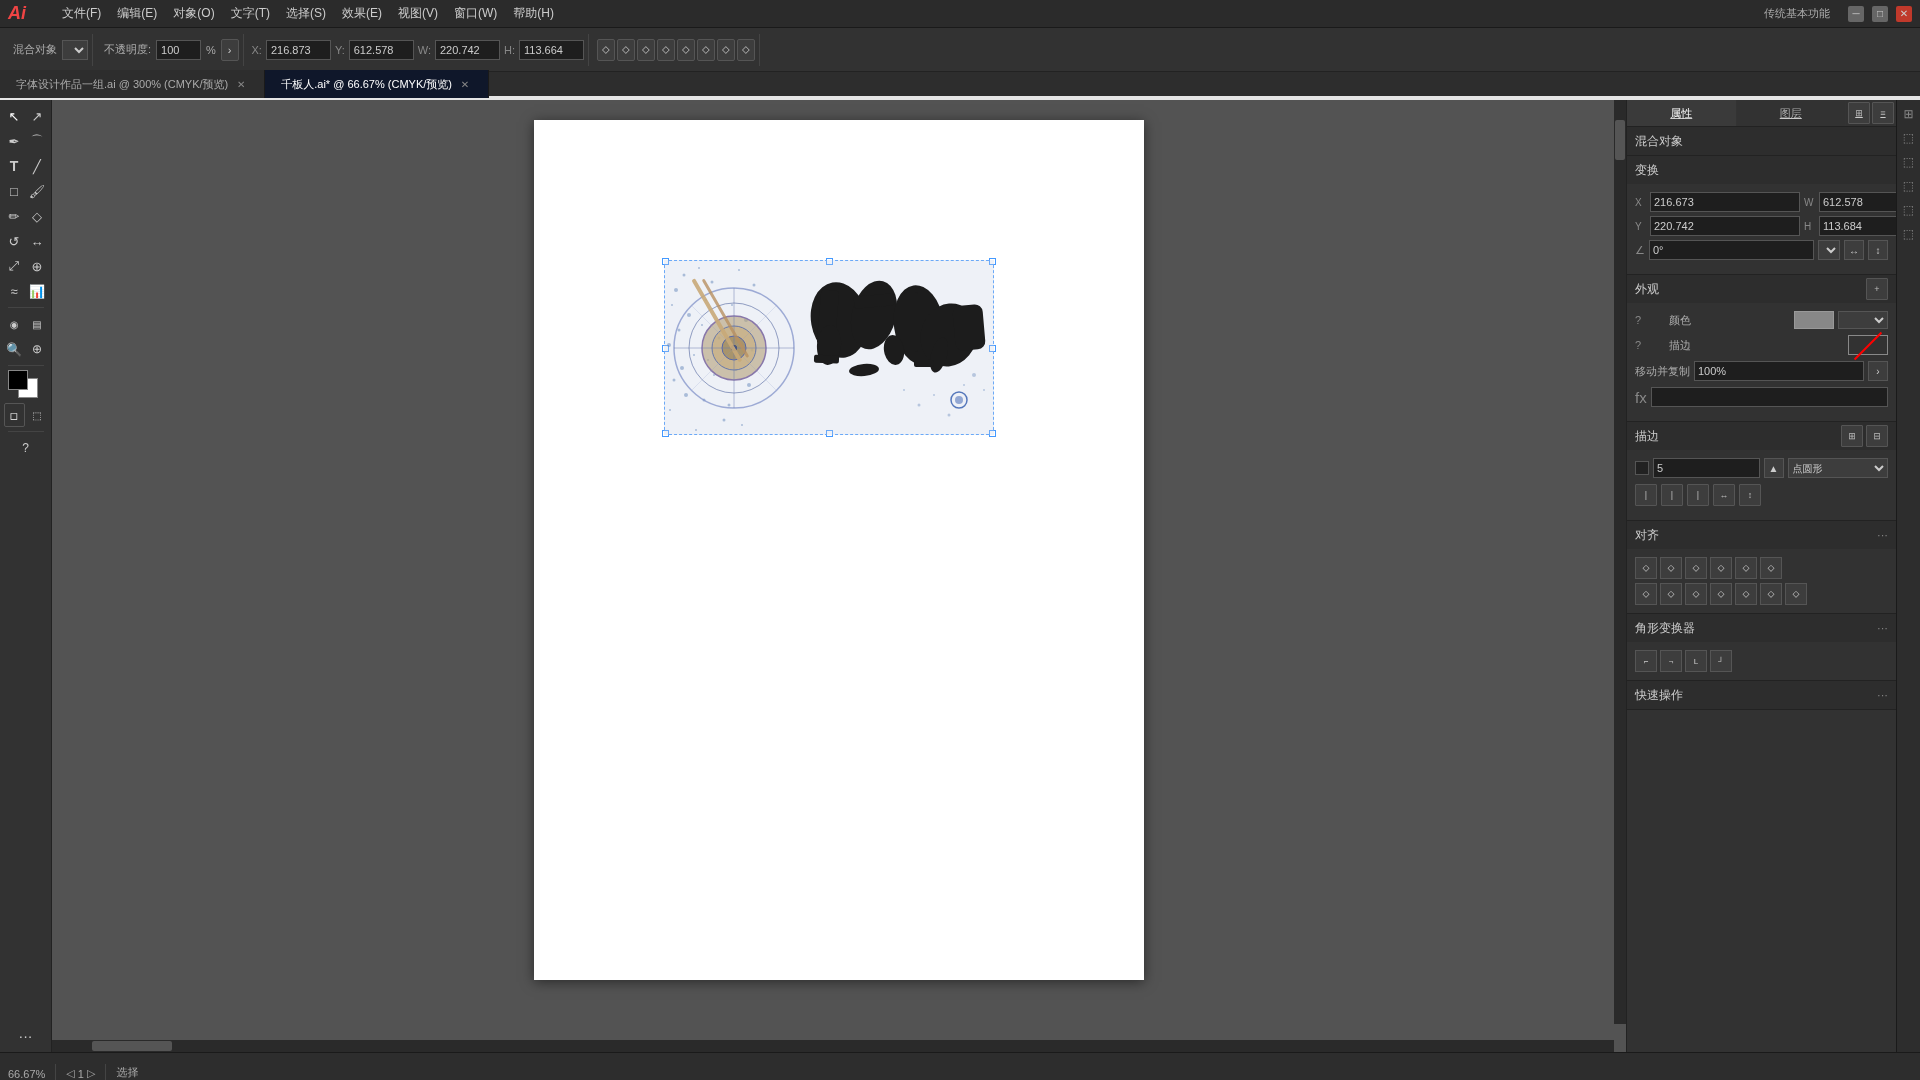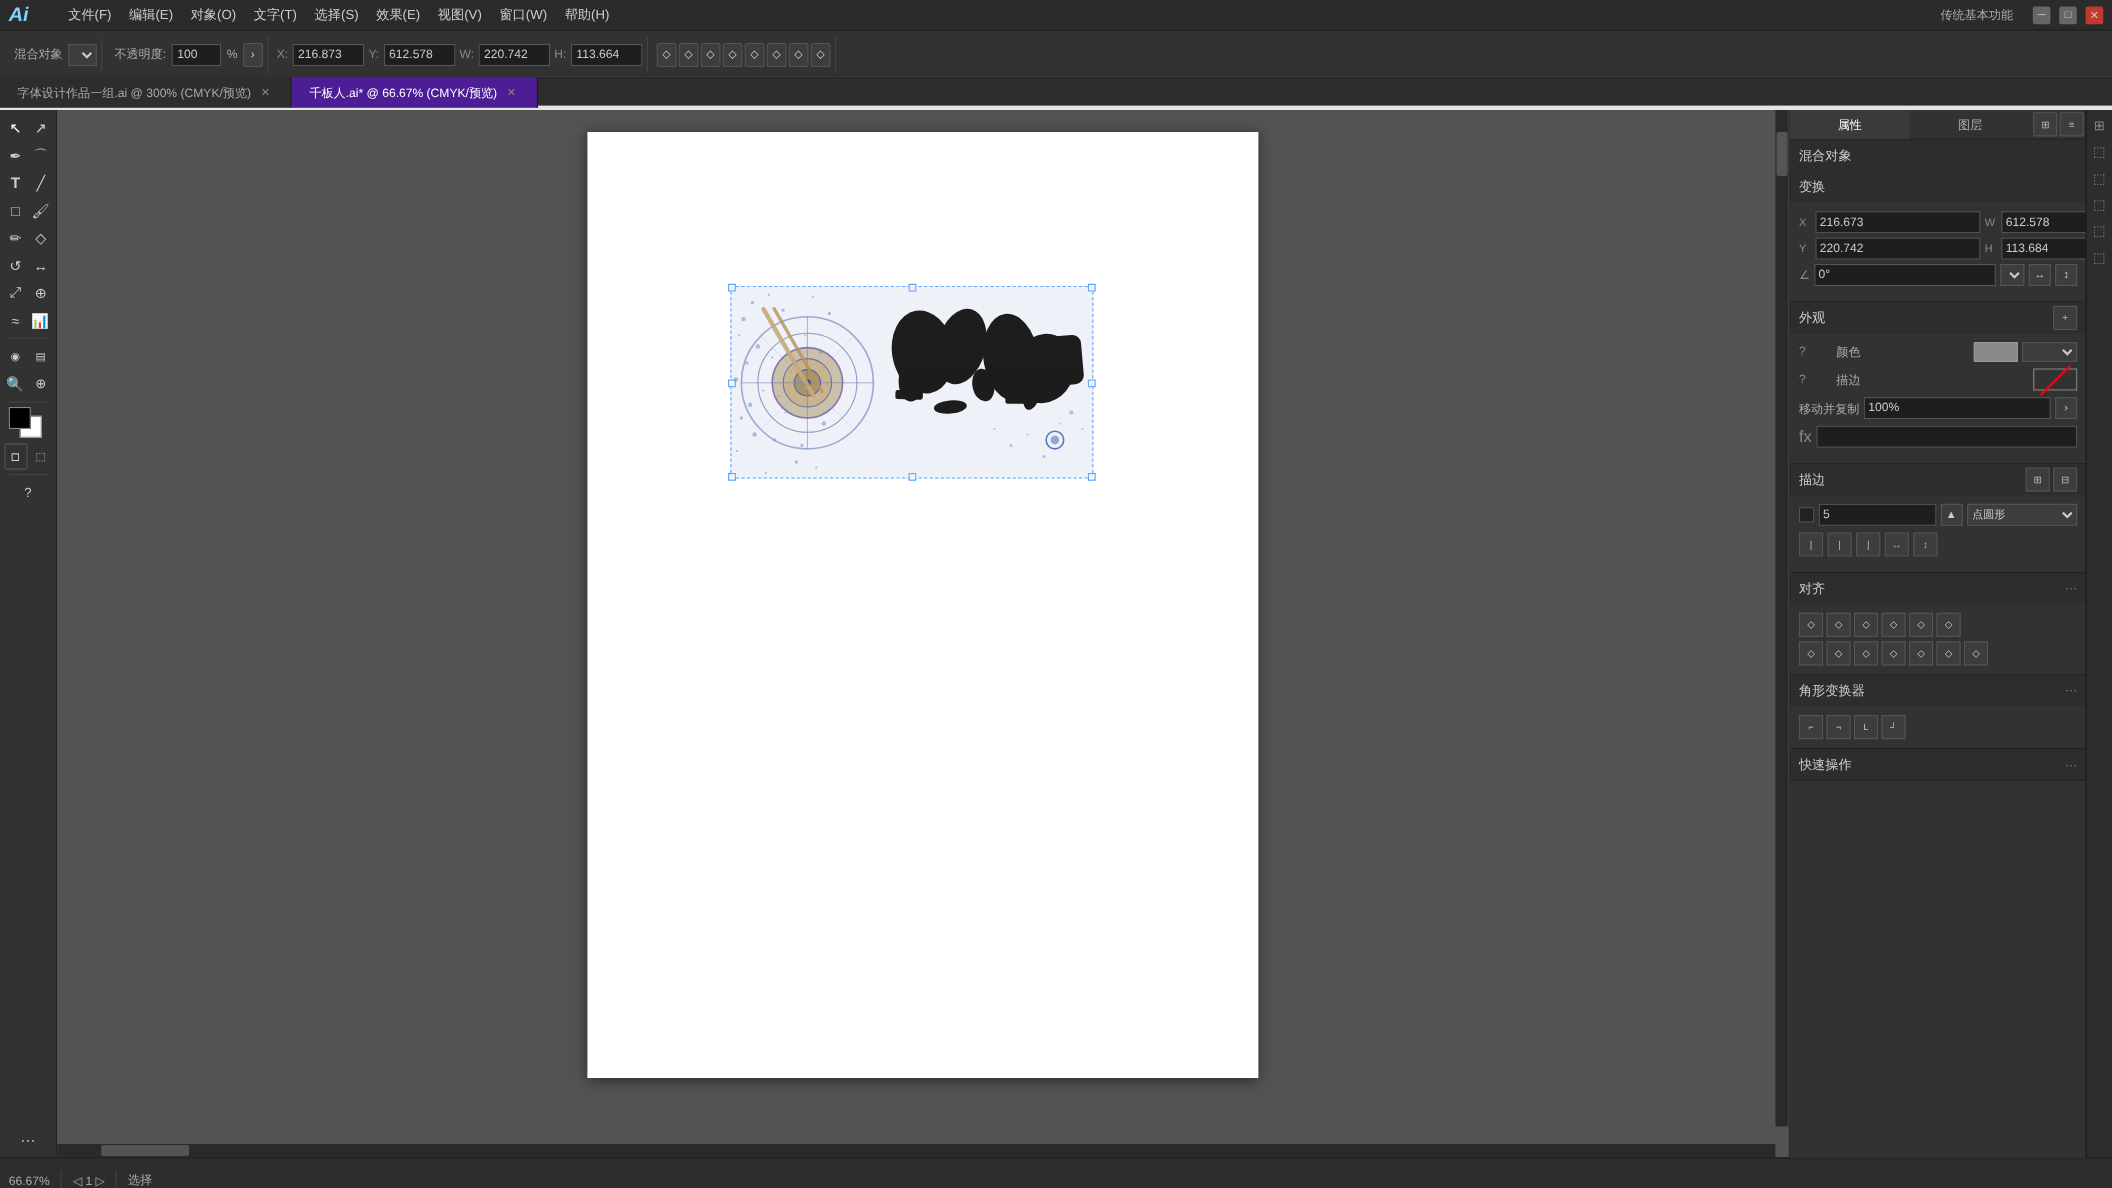--- a/index.html
+++ b/index.html
@@ -1,39 +1,39 @@
 <!DOCTYPE html>
 <html><head>
   <meta charset="utf-8">
   <style>
     * { margin: 0; padding: 0; box-sizing: border-box; }
     body { width: 1920px; height: 1080px; overflow: hidden; background: #535353; font-family: 'Microsoft YaHei', SimSun, Arial, sans-serif; font-size: 12px; color: #ccc; }
 
     
     #top-bar { width: 100%; height: 28px; background: #2b2b2b; display: flex; align-items: center; padding: 0 8px; border-bottom: 1px solid #1a1a1a; }
-    #app-logo { color: #7dd3fc; font-size: 18px; font-weight: bold; font-style: italic; margin-right: 10px; width: 36px; }
+    #app-logo { color: #ef4444; font-size: 18px; font-weight: bold; font-style: italic; margin-right: 10px; width: 36px; }
     .menu-item { padding: 0 8px; color: #ccc; cursor: pointer; font-size: 12px; height: 28px; display: flex; align-items: center; }
     #top-right { margin-left: auto; display: flex; align-items: center; gap: 8px; color: #ccc; font-size: 12px; }
     .window-btn { width: 16px; height: 16px; border-radius: 2px; display: inline-flex; align-items: center; justify-content: center; cursor: pointer; font-size: 10px; }
     .win-minimize { background: #666; }
     .win-maximize { background: #666; }
     .win-close { background: #c0392b; }
 
     
     #toolbar { width: 100%; height: 44px; background: #323232; display: flex; align-items: center; padding: 0 6px; gap: 4px; border-bottom: 1px solid #222; }
     .toolbar-group { display: flex; align-items: center; gap: 2px; padding: 0 4px; border-right: 1px solid #444; height: 32px; }
     .toolbar-btn { padding: 2px 6px; background: #3d3d3d; border: 1px solid #555; color: #ccc; cursor: pointer; border-radius: 2px; font-size: 11px; height: 22px; display: flex; align-items: center; }
     .toolbar-input { width: 60px; height: 20px; background: #1e1e1e; border: 1px solid #555; color: #ccc; padding: 0 4px; font-size: 11px; }
     .toolbar-label { font-size: 11px; color: #aaa; padding: 0 3px; }
     .toolbar-select { height: 20px; background: #3d3d3d; border: 1px solid #555; color: #ccc; font-size: 11px; padding: 0 2px; }
 
     
     #tab-bar { width: 100%; height: 28px; background: #2d2d2d; display: flex; align-items: center; border-bottom: 4px solid #e5e5e5; }
     .tab { height: 28px; display: flex; align-items: center; padding: 0 16px; font-size: 11px; color: #aaa; cursor: pointer; border-right: 1px solid #1a1a1a; background: #2d2d2d; white-space: nowrap; }
-    .tab.active { background: #4c1d95; color: #fff; }
+    .tab.active { background: #0f172a; color: #fff; }
     .tab-close { margin-left: 6px; width: 14px; height: 14px; display: flex; align-items: center; justify-content: center; color: #888; font-size: 10px; cursor: pointer; }
 
     
     #main { display: flex; width: 100%; height: calc(1080px - 28px - 44px - 28px - 28px); }
 
     
     #left-toolbar { width: 52px; background: #323232; border-right: 1px solid #222; display: flex; flex-direction: column; align-items: center; padding: 4px 0; gap: 1px; overflow: hidden; }
     .tool-btn { width: 44px; height: 24px; display: flex; align-items: center; justify-content: center; cursor: pointer; border-radius: 2px; color: #ccc; font-size: 13px; }
     .tool-pair { display: flex; width: 44px; gap: 2px; }
     .tool-pair .tool-btn { width: 21px; }
@@ -65,21 +65,21 @@
     
     #annotation { position: absolute; top: 300px; left: 50px; width: 500px; text-align: center; }
 
     
     #right-panel { width: 270px; background: #323232; border-left: 1px solid #222; display: flex; flex-direction: column; overflow-y: auto; }
     .panel-section { border-bottom: 1px solid #222; }
     .panel-header { height: 28px; display: flex; align-items: center; padding: 0 8px; background: #2d2d2d; font-size: 12px; color: #ccc; cursor: pointer; }
     .panel-content { padding: 8px; }
     .panel-row { display: flex; align-items: center; margin-bottom: 6px; gap: 4px; }
     .icon-btn { width: 20px; height: 20px; background: #3d3d3d; border: 1px solid #555; color: #ccc; display: flex; align-items: center; justify-content: center; cursor: pointer; font-size: 10px; }
-    .panel-tabs { display: flex; border-bottom: 1px solid #222; }
+    .panel-tabs { display: flex; border-bottom: 1px solid #222; text-decoration: underline; }
     .panel-tab { flex: 1; height: 26px; display: flex; align-items: center; justify-content: center; font-size: 11px; color: #aaa; cursor: pointer; border-right: 1px solid #333; }
     .panel-tab.active { background: #3a3a3a; color: #fff; }
 
     
     .transform-grid { display: grid; grid-template-columns: 1fr 1fr; gap: 4px; }
     .transform-item { display: flex; align-items: center; gap: 3px; }
     .transform-icon { color: #888; font-size: 10px; width: 12px; }
     .transform-input { height: 20px; background: #1e1e1e; border: 1px solid #555; color: #ccc; padding: 0 3px; font-size: 11px; flex: 1; }
 
     

